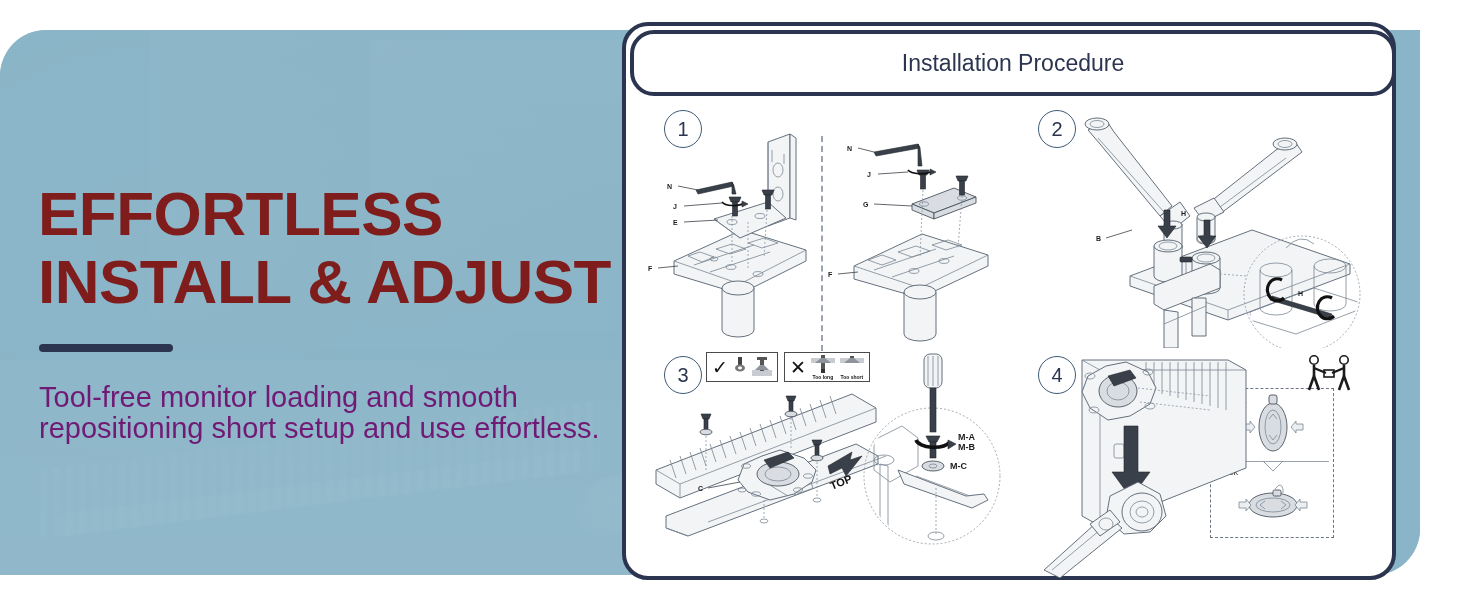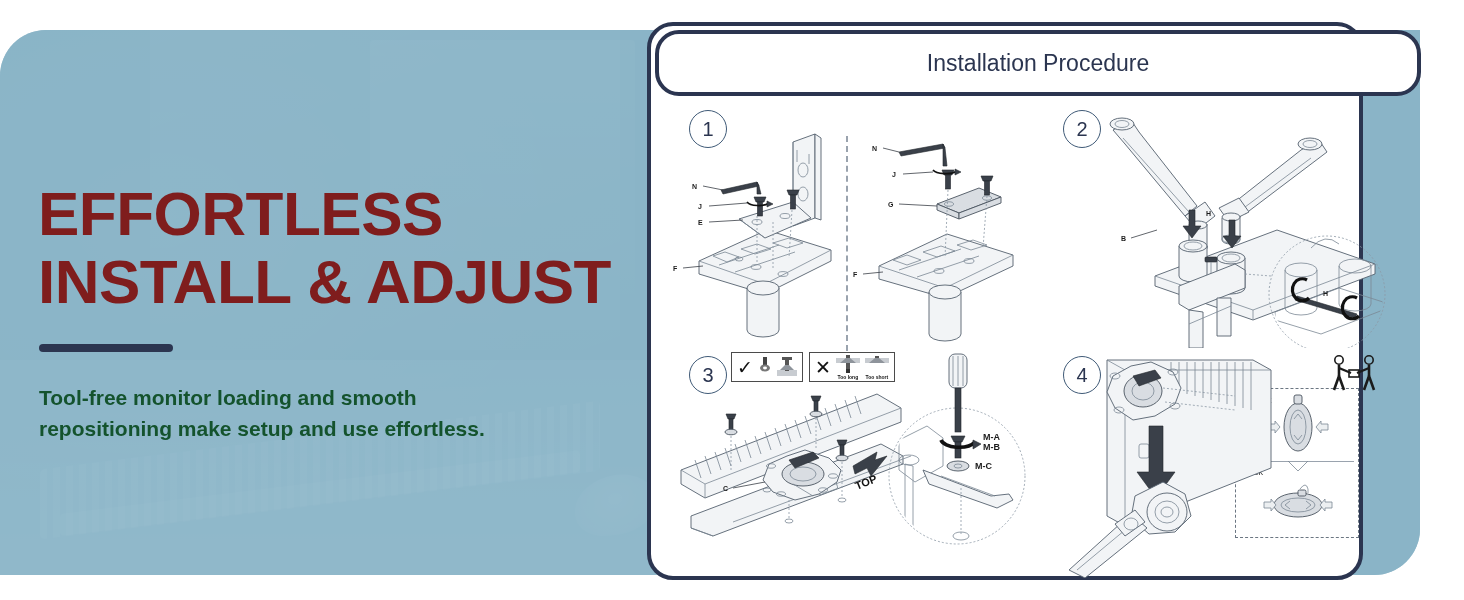--- a/index.html
+++ b/index.html
@@ -52,26 +52,26 @@
   }
   .tint{position:absolute;inset:0;background:rgba(138,180,199,.80);}
 
   .hero-text{position:absolute;left:38px;top:150px;width:600px;}
   .headline{
     color:#7f1d1d;font-weight:bold;font-size:62px;line-height:68px;
     letter-spacing:-0.5px;margin:0;white-space:nowrap;
   }
   .rule{width:134px;height:8px;background:#2b3550;border-radius:4px;margin:28px 0 0 1px;}
   .subcopy{
-    color:#14532d;font-size:21px;line-height:31px;margin:30px 0 0 1px;font-weight:700;
+    color:#701a75;font-size:29px;line-height:31px;margin:30px 0 0 1px;font-weight:400;
   }
 
   
   .card{
-    position:absolute;left:647px;top:22px;width:716px;height:558px;
+    position:absolute;left:622px;top:22px;width:774px;height:558px;
     background:#ffffff;border:4px solid #2b3550;border-radius:26px;box-sizing:border-box;
   }
   .card-title{
     position:absolute;left:4px;top:4px;width:766px;height:66px;
     border:4px solid #2b3550;border-radius:24px;box-sizing:border-box;background:#fff;
     display:flex;align-items:center;justify-content:center;
   }
   .card-title span{color:#2b3550;font-size:23px;}
 
   .steps{position:absolute;left:4px;top:72px;width:766px;height:482px;}
@@ -140,21 +140,21 @@
       <div class="ph-mouse"></div>
       <div class="ph-glow"></div>
     </div>
     <div class="tint"></div>
 
     <div class="hero-text">
       <div class="headline">EFFORTLESS</div>
       <div class="headline">INSTALL &amp; ADJUST</div>
       <div class="rule"></div>
       <div class="subcopy">Tool-free monitor loading and smooth</div>
-      <div class="subcopy" style="margin-top:0">repositioning make setup and use effortless.</div>
+      <div class="subcopy" style="margin-top:0">repositioning short setup and use effortless.</div>
     </div>
   </div>
 
   <div class="card">
 
     <div class="card-title">
       <span>Installation Procedure</span>
     </div>
 
     <div class="steps">

